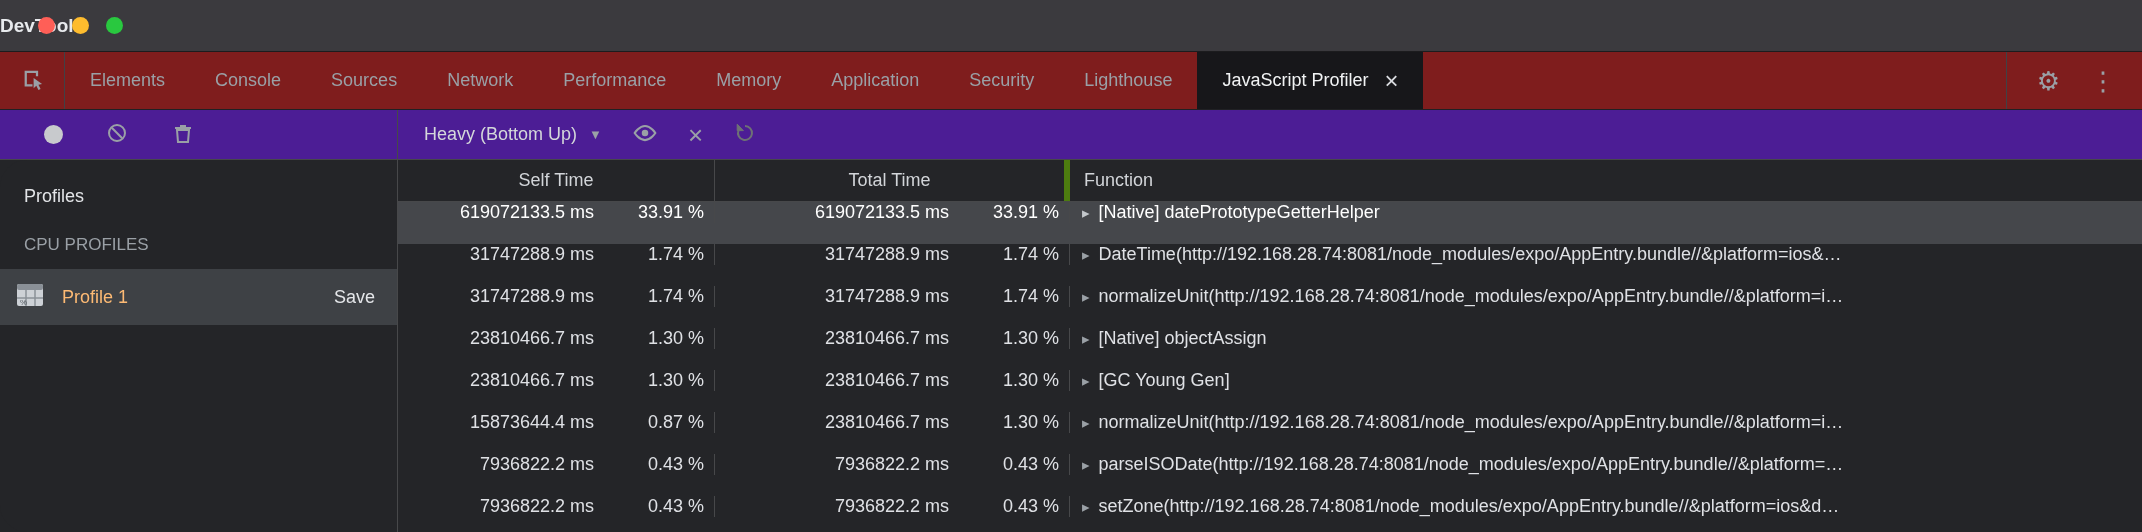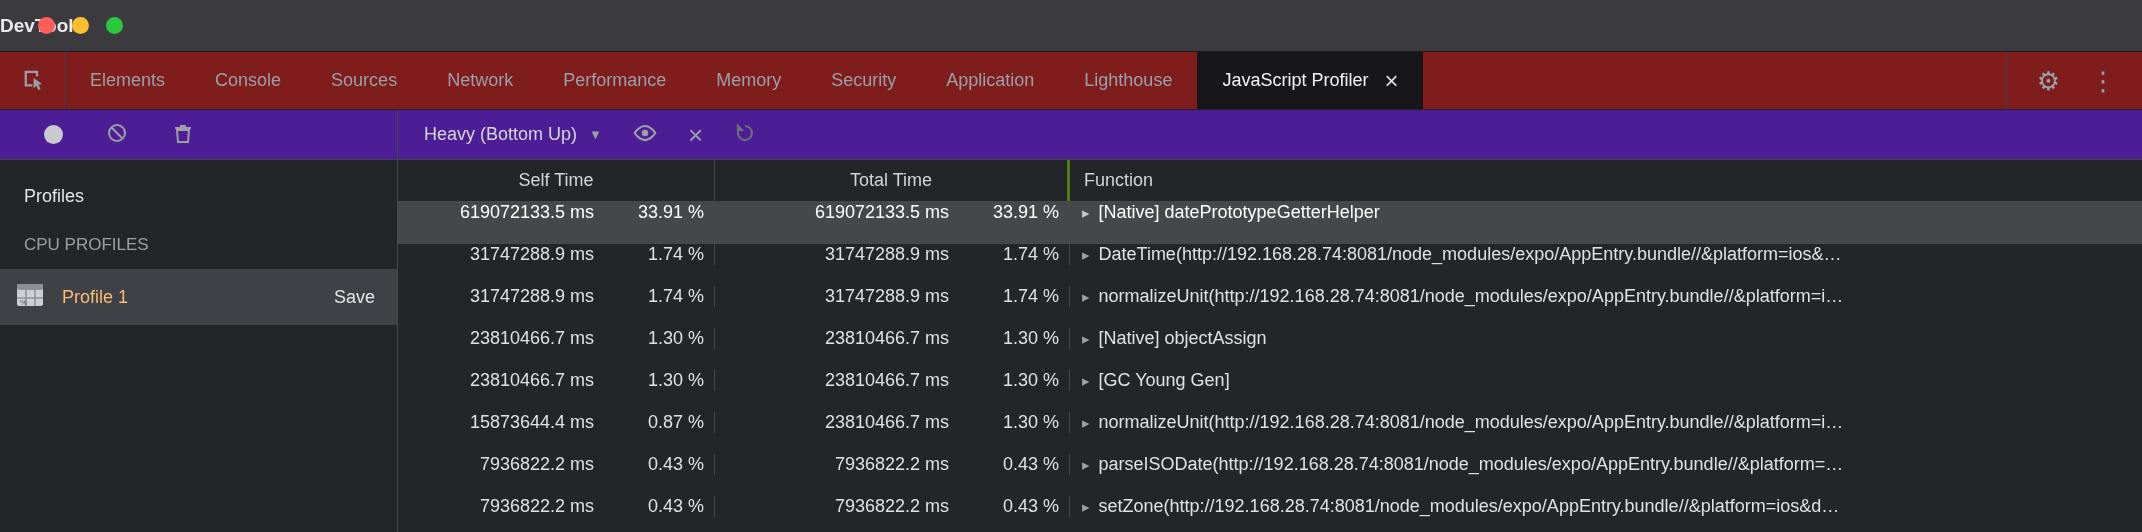--- a/index.html
+++ b/index.html
@@ -75,21 +75,21 @@
 
   .main { flex:1; min-width:0; display:flex; flex-direction:column; overflow:hidden; }
   .thead {
     height:42px; flex:0 0 auto; box-sizing:border-box;
     display:flex; align-items:stretch;
     border-bottom:1px solid #47484a;
     font-size:18px; color:#d2d5d9;
   }
   .th { display:flex; align-items:center; justify-content:center; box-sizing:border-box; }
   .th.self { width:317px; border-right:1px solid #47484a; }
-  .th.total { width:355px; border-right:3px solid #4d7c0f; }
+  .th.total { width:355px; border-right:6px solid #4d7c0f; }
   .th.fn { flex:1; justify-content:flex-start; padding-left:14px; min-width:0; }
 
   .tbody { flex:1; overflow:hidden; }
   .row { height:42px; display:flex; align-items:flex-start; font-size:18px; color:#dfe1e5; }
   .row.selected { background:#45474b; color:#ffffff; }
   .cell-num {
     box-sizing:border-box; display:flex; align-items:center;
     padding-right:10px; border-right:1px solid #47484a;
   }
   .cell-num.self { width:317px; }
@@ -137,24 +137,24 @@
   <div class="tab">
       <span>Network</span>
     </div>
   <div class="tab">
       <span>Performance</span>
     </div>
   <div class="tab">
       <span>Memory</span>
     </div>
   <div class="tab">
+      <span>Application</span>
+    </div>
+  <div class="tab">
       <span>Security</span>
-    </div>
-  <div class="tab">
-      <span>Application</span>
     </div>
   <div class="tab">
       <span>Lighthouse</span>
     </div>
   <div class="tab active">
     <span>JavaScript Profiler</span>
     <span class="tab-close">×</span>
   </div>
   <div class="tabbar-right">
     <span class="gear-glyph">⚙</span>

